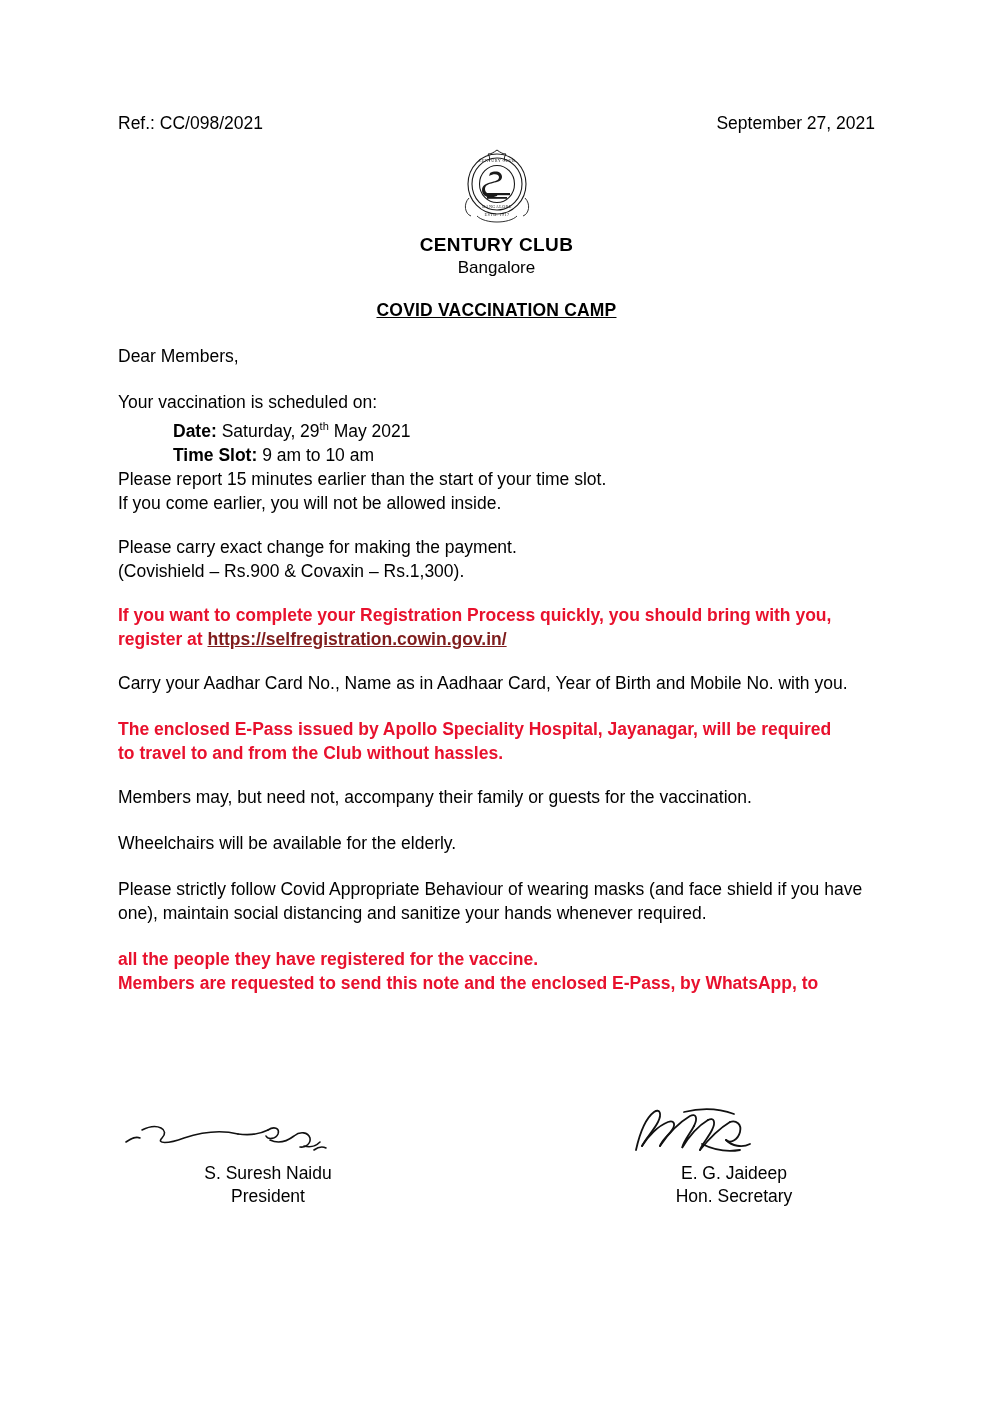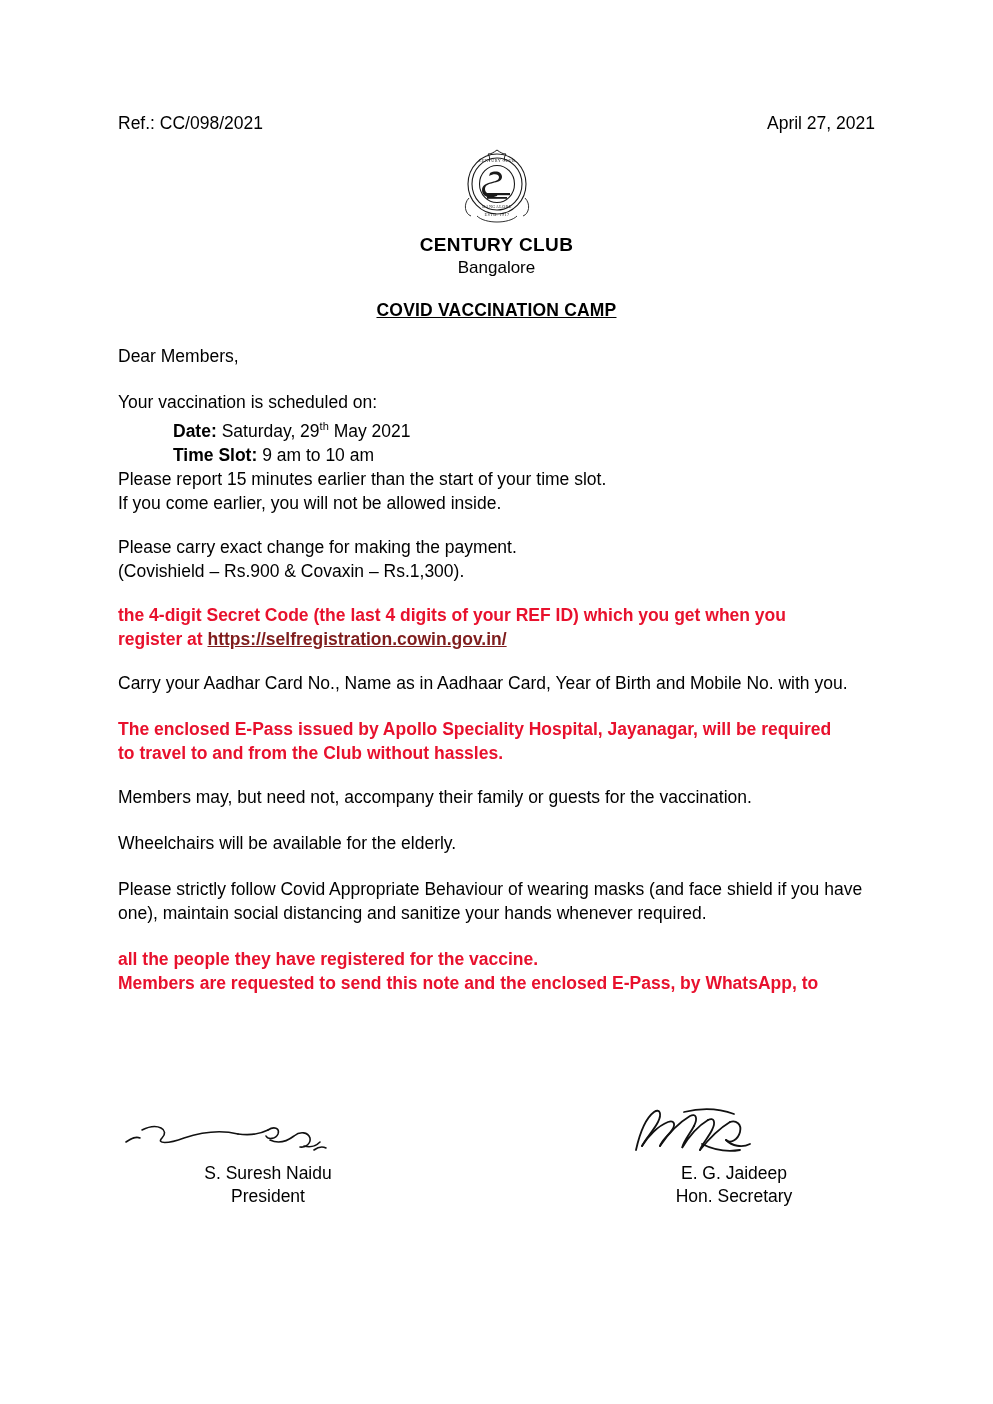--- a/index.html
+++ b/index.html
@@ -147,21 +147,21 @@
   }
   svg { display: block; }
 </style>
 </head>
 <body>
 
 <div class="page">
 
   <div class="header-row">
     <div class="ref-text">Ref.: CC/098/2021</div>
-    <div class="date-text">April 27, 2021</div>
+    <div class="date-text">September 27, 2021</div>
   </div>
 
   <div class="crest-wrap">
     <div class="crest">
       <svg width="80" height="86" viewBox="0 0 80 86">
         <g fill="none" stroke="#1a1a1a" stroke-width="1.1">
           <path d="M40 4 C36 7 34 8 31 8 C33 11 33 13 32 15" stroke-width="1"></path>
           <path d="M40 4 C44 7 46 8 49 8 C47 11 47 13 48 15" stroke-width="1"></path>
           <ellipse cx="40" cy="38" rx="29" ry="30"></ellipse>
           <ellipse cx="40" cy="38" rx="25" ry="26"></ellipse>
@@ -212,21 +212,21 @@
     <div class="spacer-20"></div>
 
     <p class="para tight">
       <span class="line">Please carry exact change for making the payment.</span>
       <span class="line">(Covishield – Rs.900 &amp; Covaxin – Rs.1,300).</span>
     </p>
 
     <div class="spacer-20"></div>
 
     <p class="para tight red">
-      <span class="line">the 4-digit Secret Code (the last 4 digits of your REF ID) which you get when you</span>
+      <span class="line">If you want to complete your Registration Process quickly, you should bring with you,</span>
       <span class="line"><span>register at </span><a class="link" href="#">https://selfregistration.cowin.gov.in/</a></span>
     </p>
 
     <div class="spacer-20"></div>
 
     <p class="para">Carry your Aadhar Card No., Name as in Aadhaar Card, Year of Birth and Mobile No. with you.</p>
 
     <p class="para tight red">
       <span class="line">The enclosed E-Pass issued by Apollo Speciality Hospital, Jayanagar, will be required</span>
       <span class="line">to travel to and from the Club without hassles.</span>

